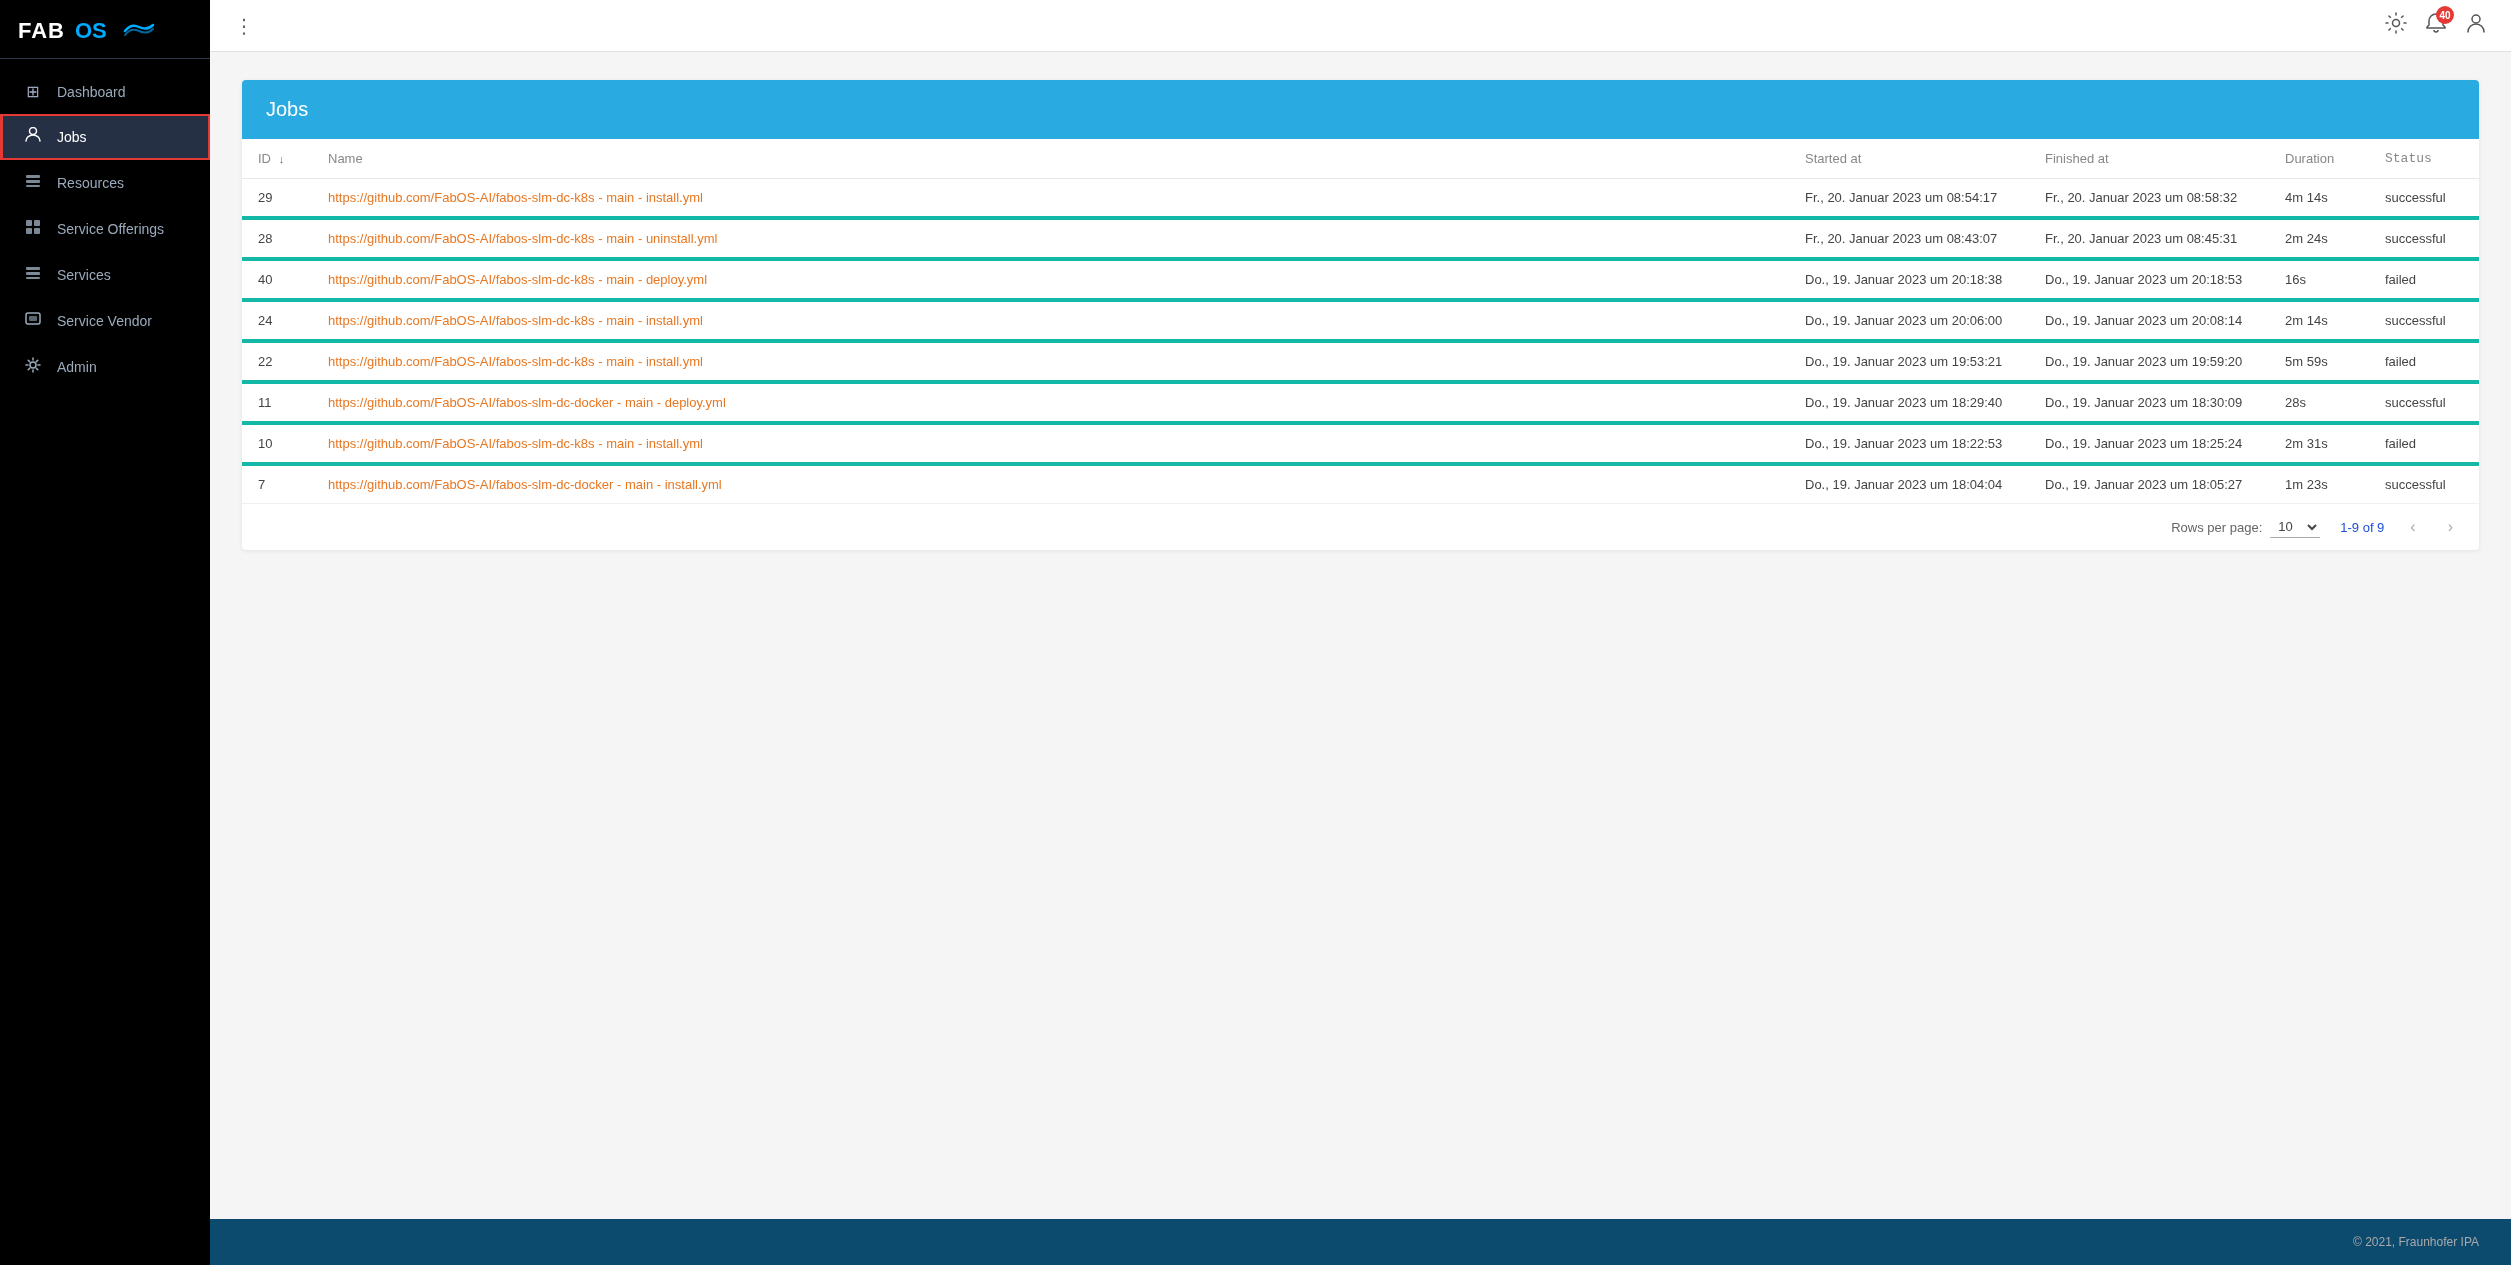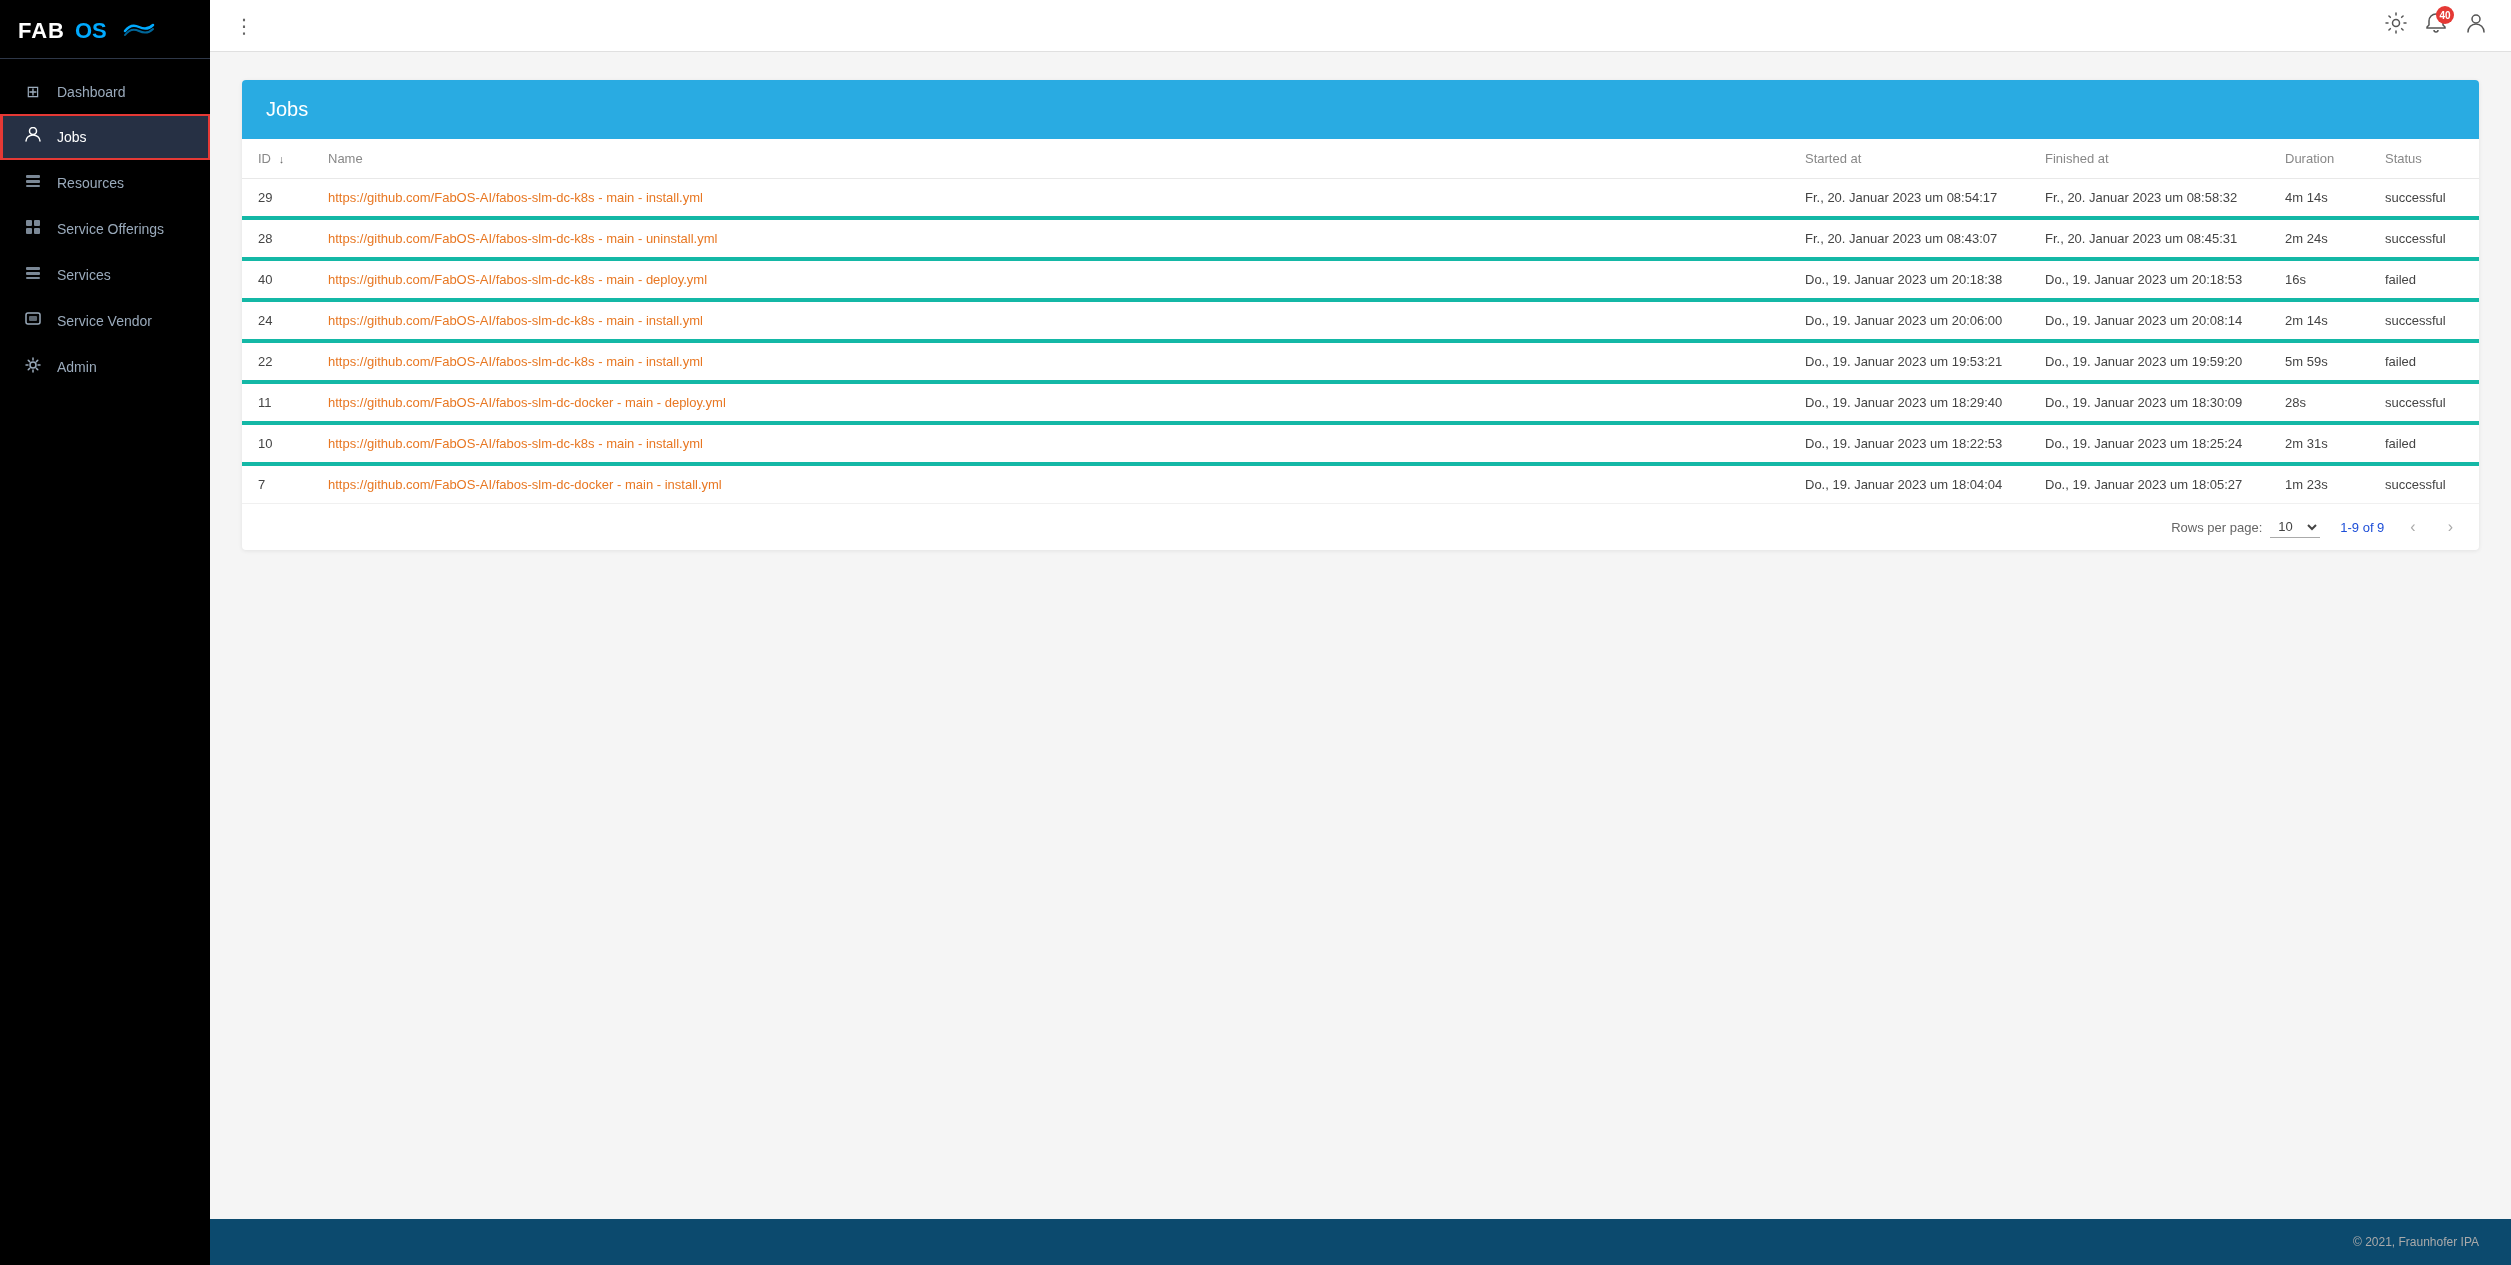--- a/index.html
+++ b/index.html
@@ -132,21 +132,21 @@
       color: #444;
       border-bottom: 4px solid #14b8a6;
     }
     .jobs-table tr:last-child td { border-bottom: none; }
 
     .col-id { width: 70px; }
     .col-name { }
     .col-started { width: 240px; }
     .col-finished { width: 240px; }
     .col-duration { width: 100px; }
-    .col-status { width: 110px; }
+    .col-status { width: 110px; font-family: Liberation Mono, monospace; }
 
     .link-text { color: #e87722; text-decoration: none; cursor: pointer; }
 
     .status-successful { color: #43a047; }
     .status-failed { color: #e53935; }
 
     .sort-icon { font-size: 11px; margin-left: 4px; color: #666; }
 
     
     .table-footer {

